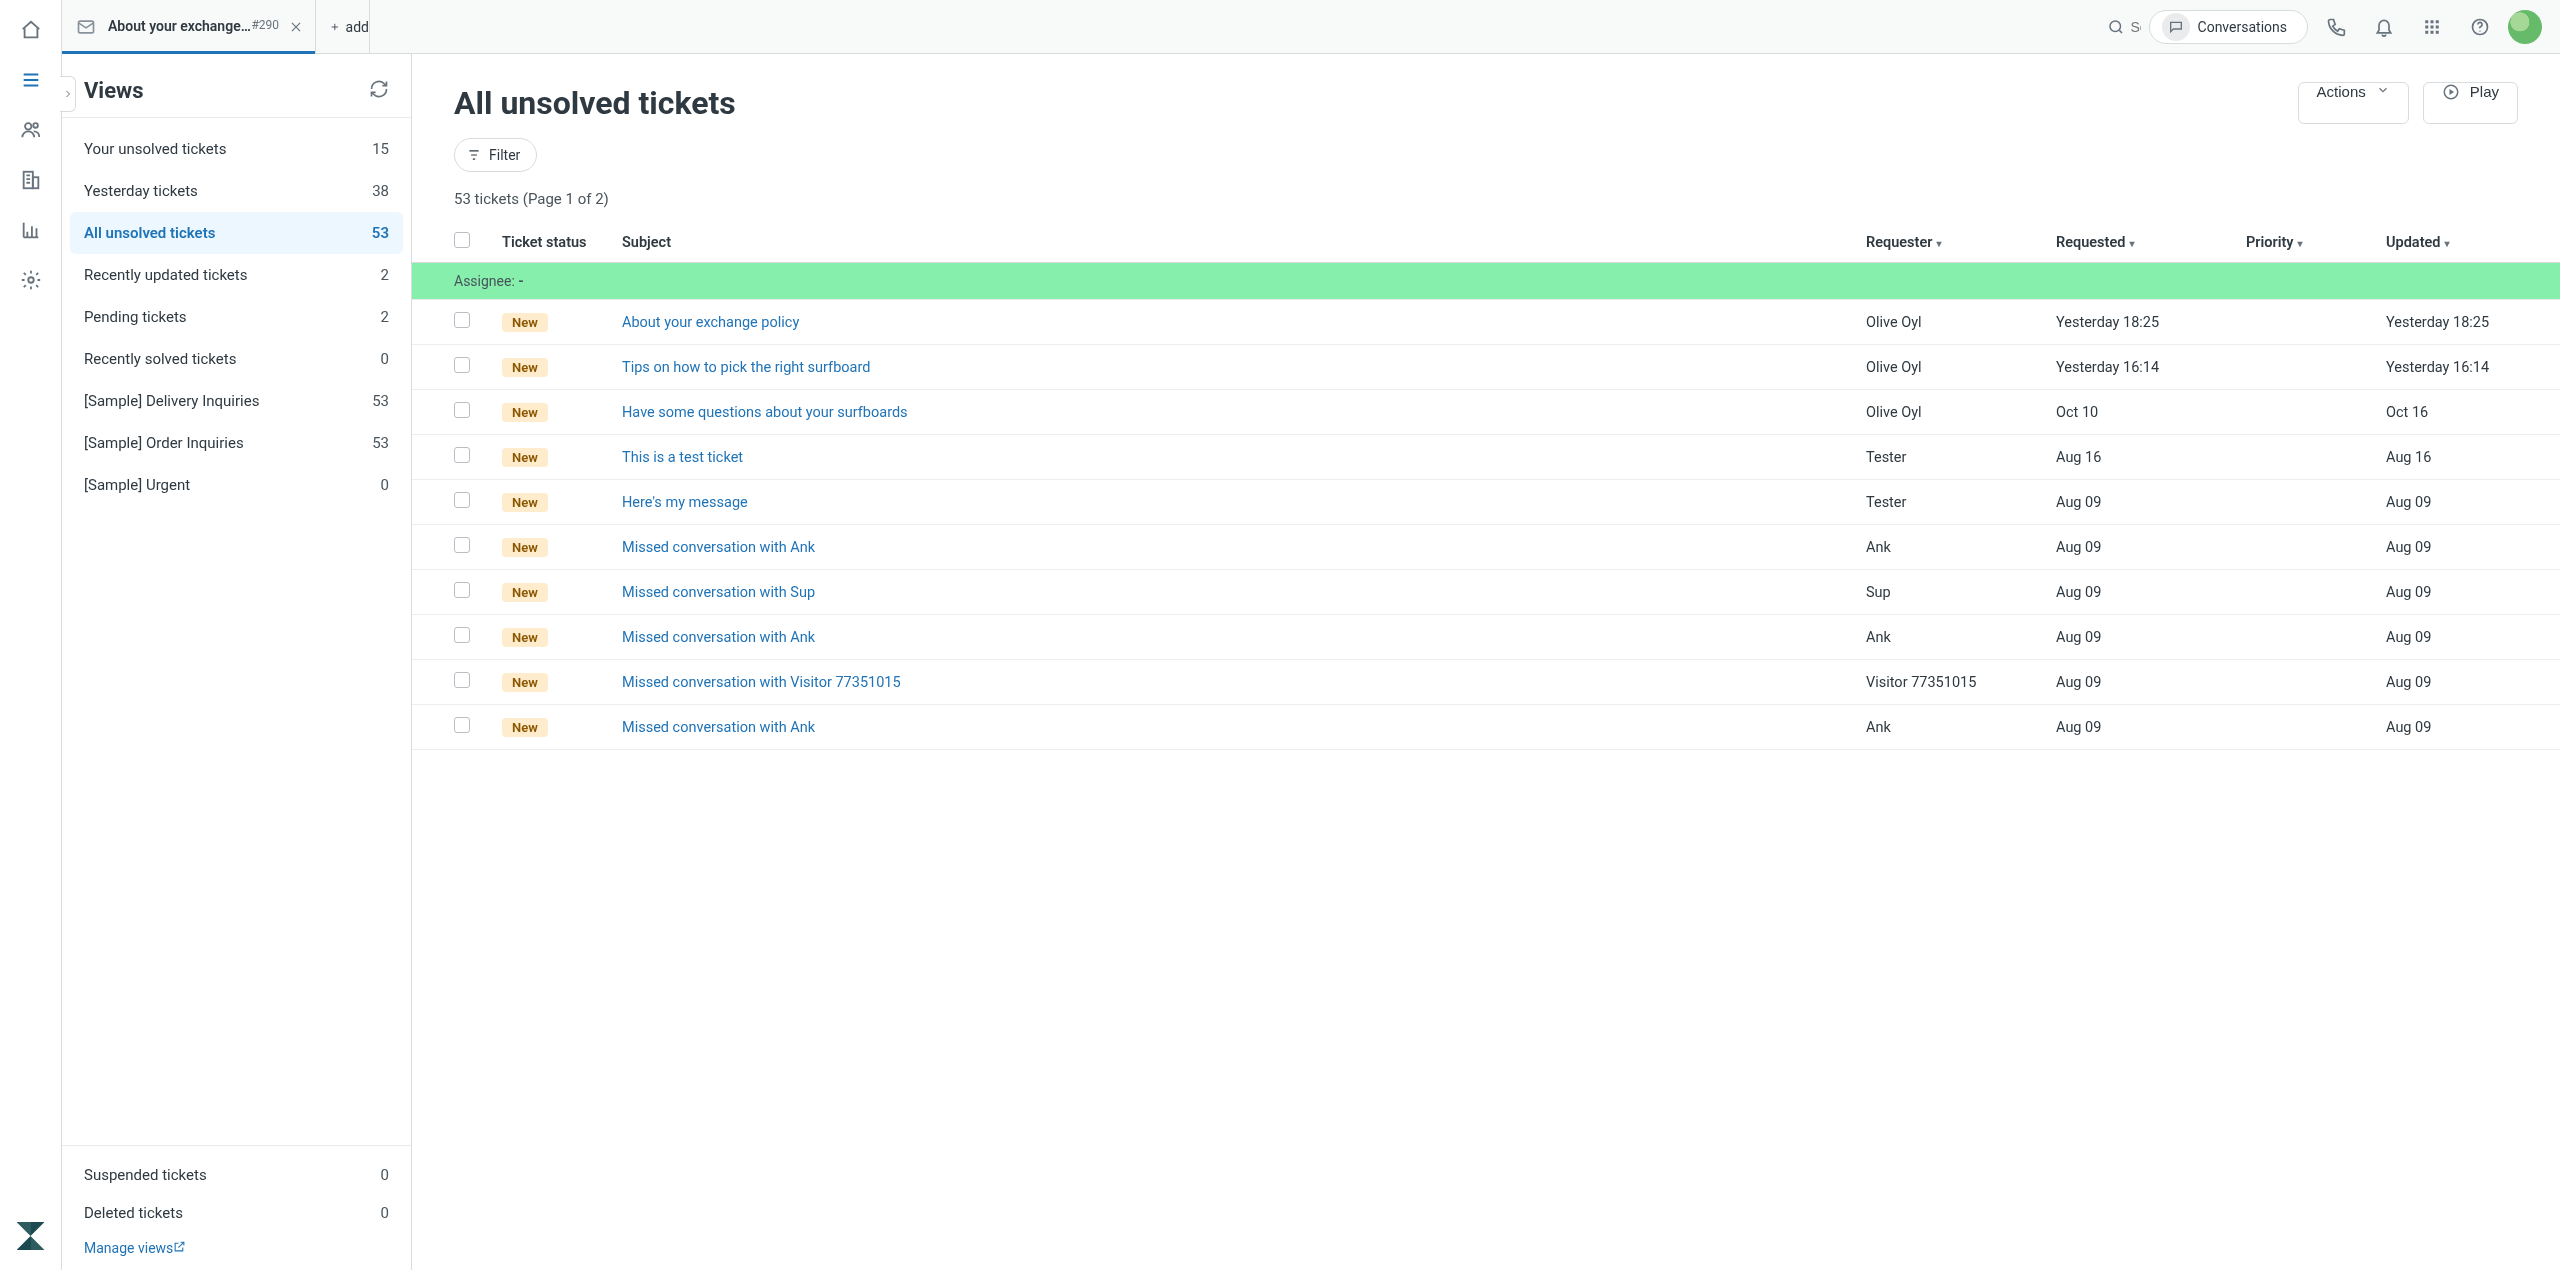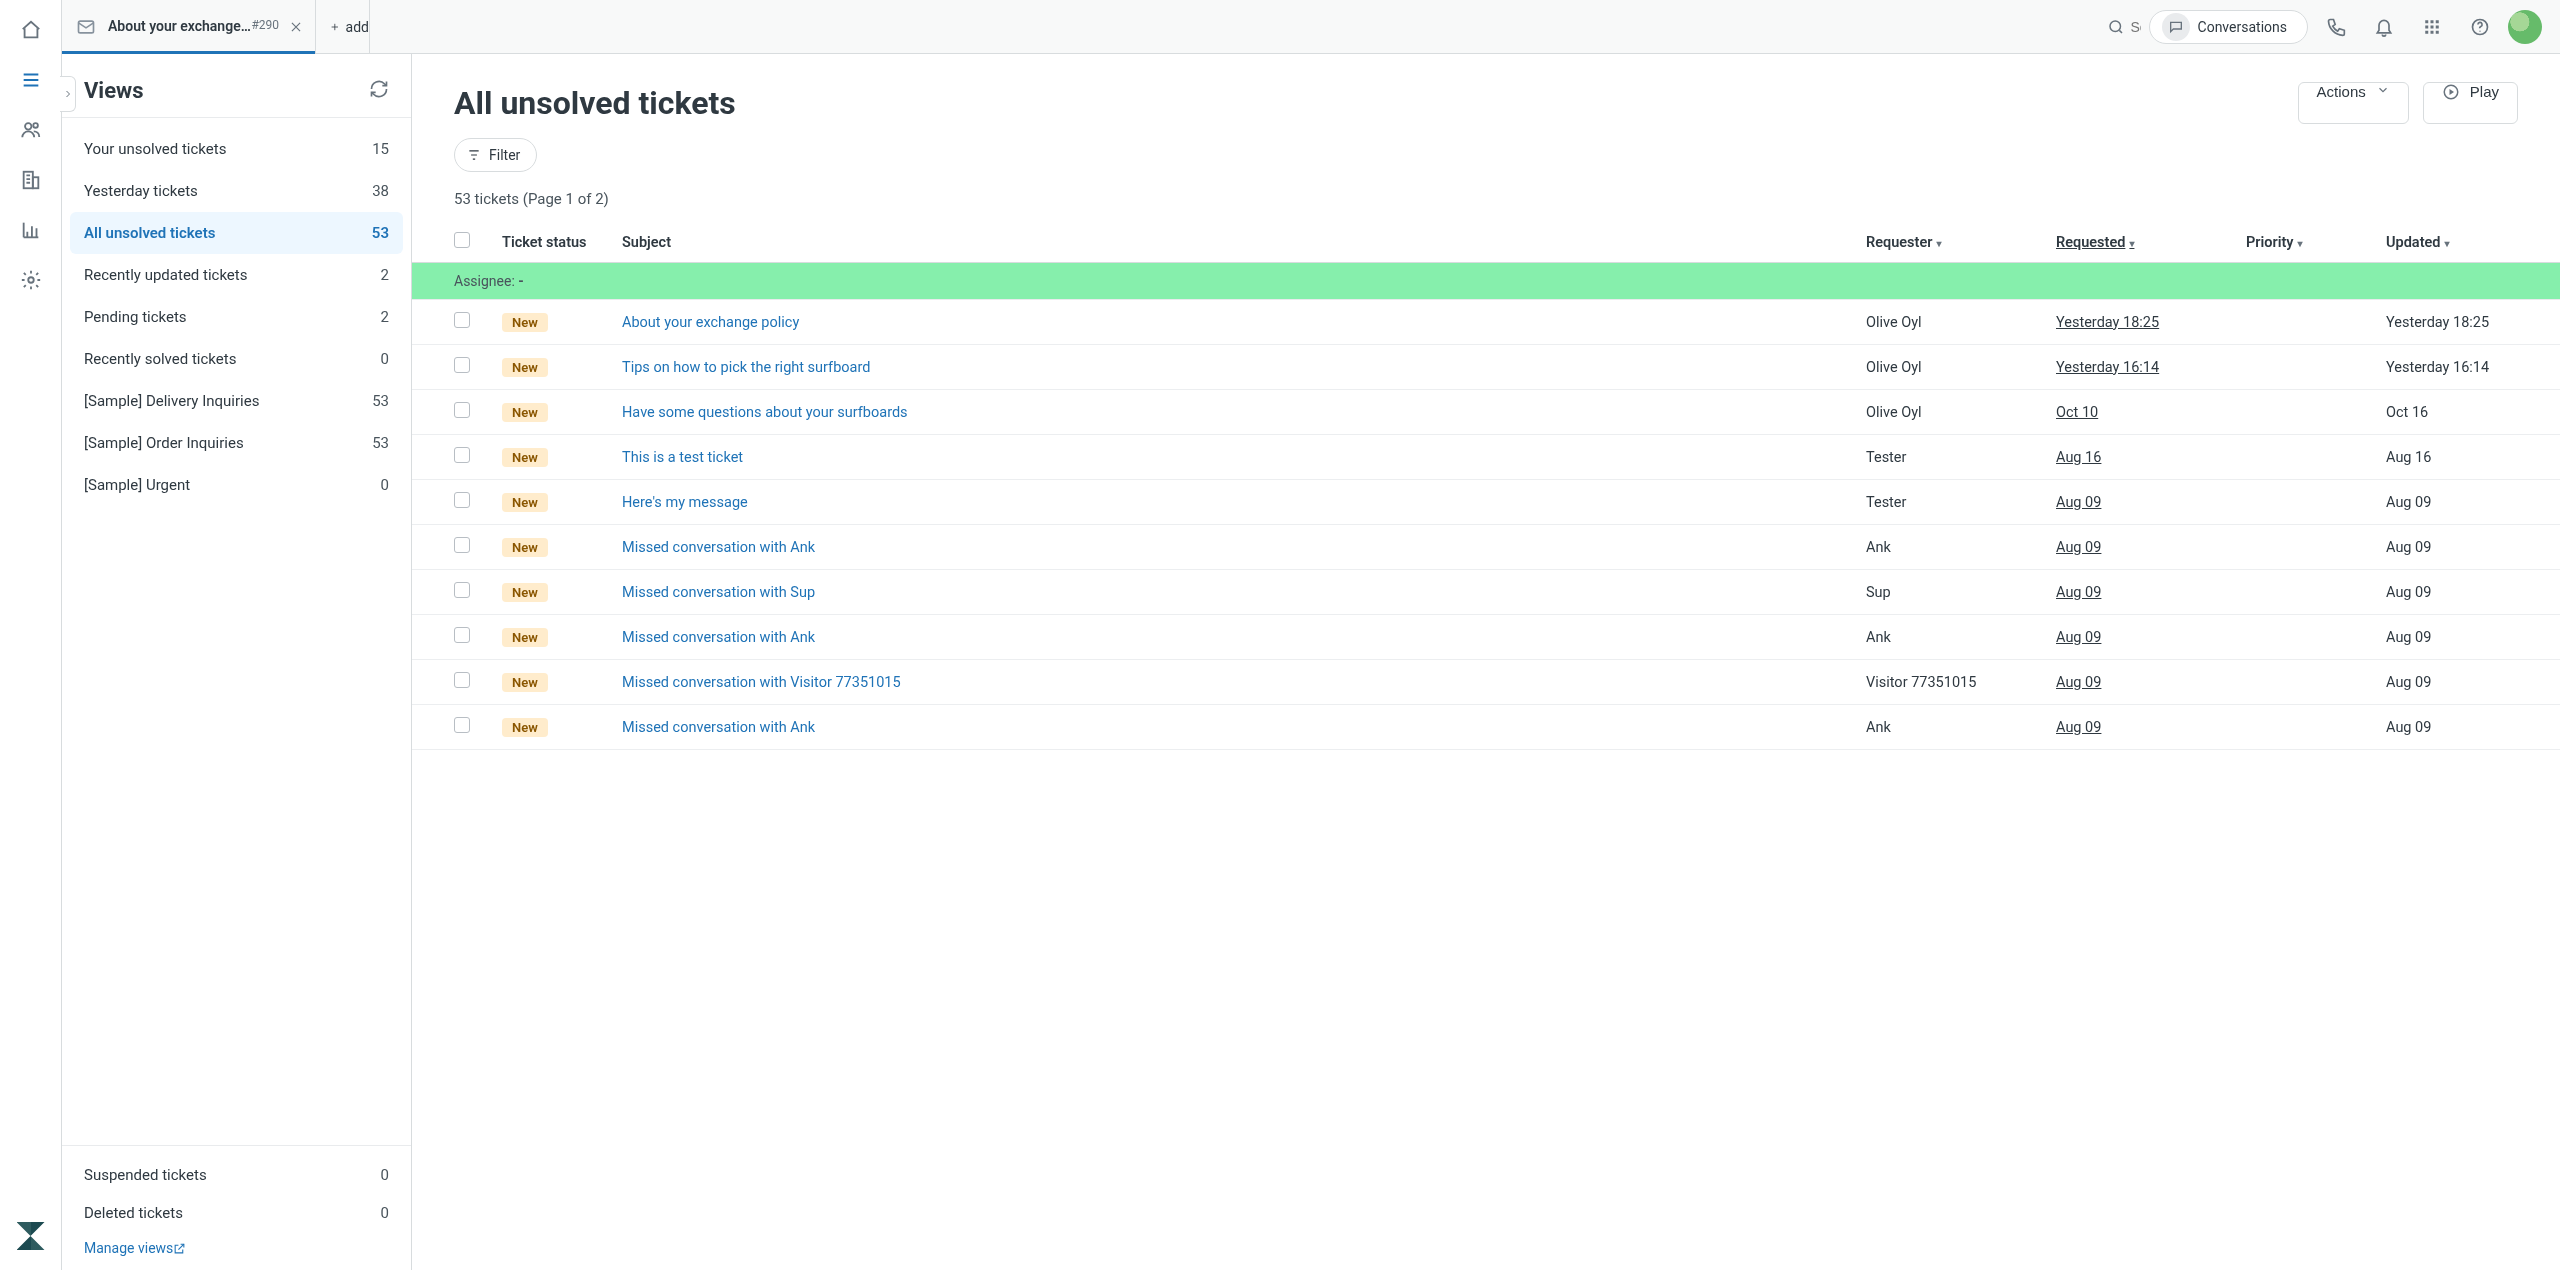--- a/index.html
+++ b/index.html
@@ -143,21 +143,21 @@
     font-size:15px; color:#2f3941; cursor:pointer;
   }
   .view-item .count{ color:#49545c; font-size:15px;margin-left:15px;}
   .view-item.active{ background:#edf7ff; color:#1f73b7; font-weight:600;}
   .view-item.active .count{ color:#1f73b7; font-weight:600;}
   .views-bottom{
     border-top:1px solid #e9ebed; padding:10px 8px 14px 8px;
   }
   .views-bottom .view-item{ height:38px;}
   .manage-link{
-    display:flex; align-items:center; gap:0;
+    display:flex; align-items:flex-start; gap:0;
     padding:8px 14px 0 14px; font-size:14px; color:#1f73b7; cursor:pointer;
   }
 
   
   .content{
     flex:1; display:flex; flex-direction:column; overflow:hidden;
     background:#fff;
   }
   .content-head{
     display:flex; align-items:center; justify-content:space-between;
@@ -188,21 +188,21 @@
   thead th{
     text-align:left; font-weight:600; color:#2f3941;
     padding:10px 16px; border-bottom:1px solid #d8dcde;
     white-space:nowrap;
   }
   thead th.sortable{ cursor:pointer;}
   thead th .sort-caret{ margin-left:4px; font-size:10px; color:#68737d;}
   th.col-check, td.col-check{ width:46px; padding-left:42px; padding-right:4px;}
   th.col-status, td.col-status{ width:120px;}
   th.col-req, td.col-req{ width:190px;}
-  th.col-rqd, td.col-rqd{ width:190px;text-decoration:underline;}
+  th.col-rqd, td.col-rqd{ width:190px;}
   th.col-pri, td.col-pri{ width:140px;}
   th.col-upd, td.col-upd{ width:190px;}
   .assignee-row td{
     background:#86efac; padding:10px 42px; font-size:14px; color:#49545c;
     border-bottom:1px solid #e9ebed;
   }
   tbody tr.ticket td{
     padding:12px 16px; border-bottom:1px solid #eceef0; vertical-align:middle;
   }
   tbody tr.ticket td.col-check{ padding-left:42px;}

